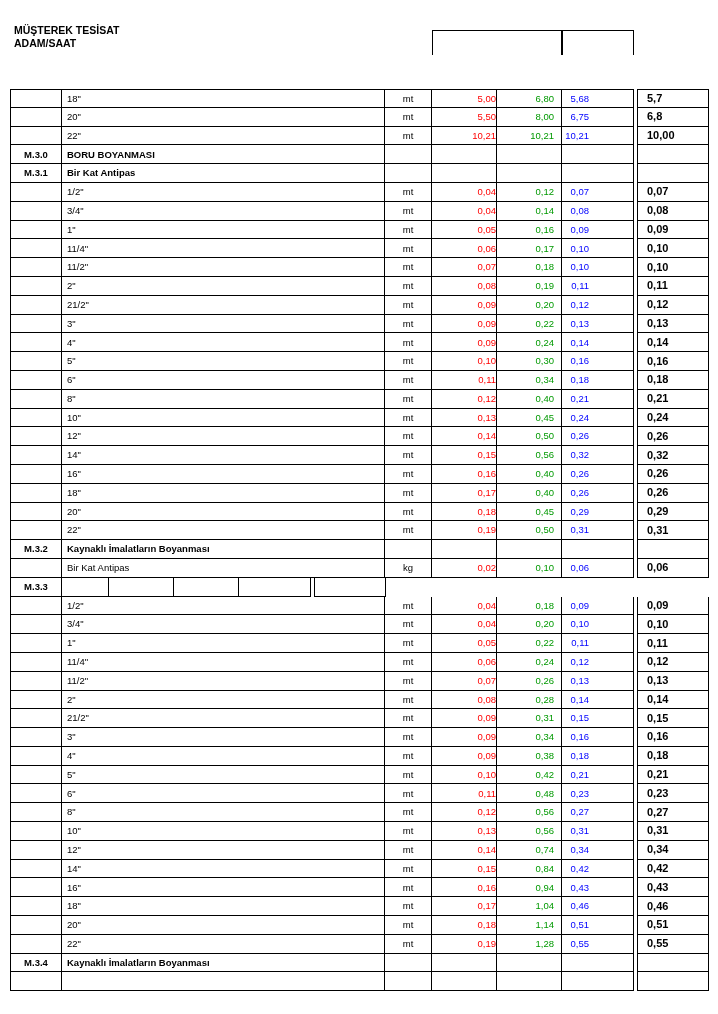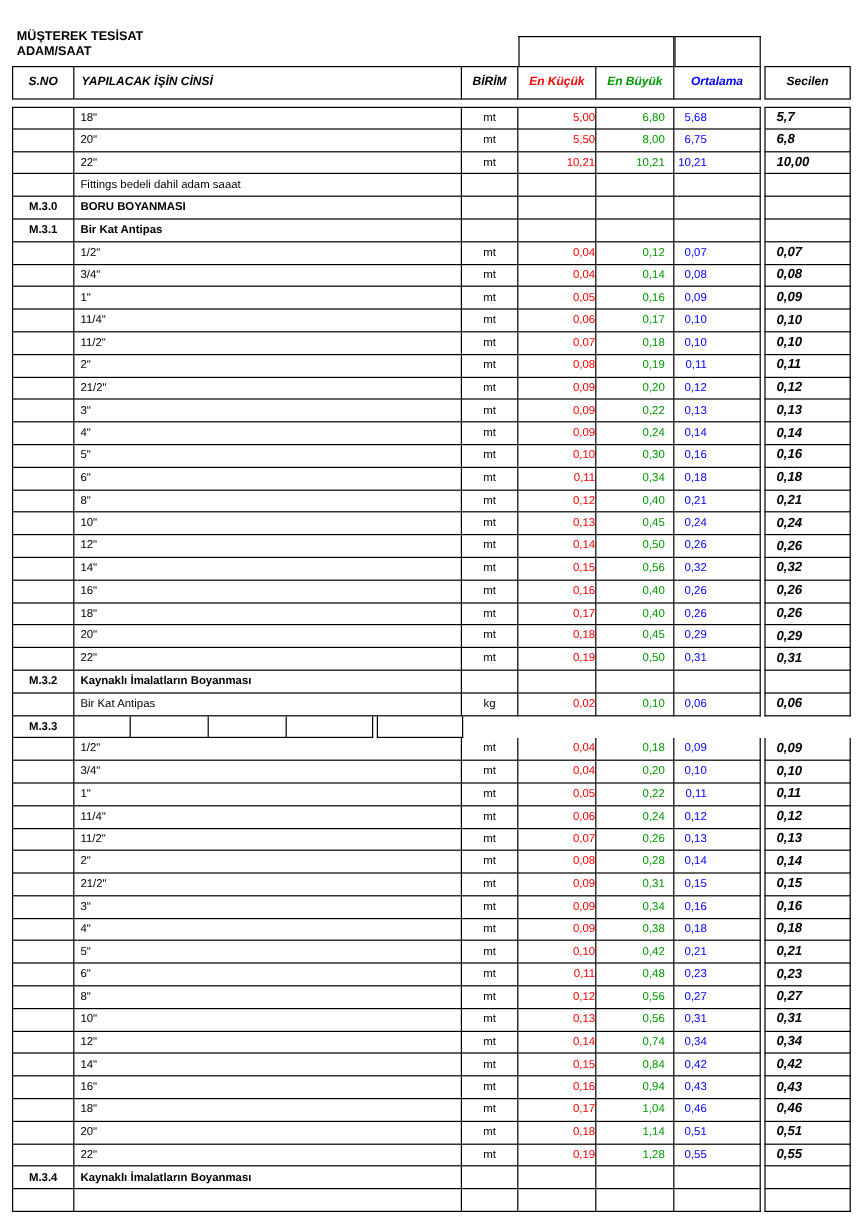--- a/index.html
+++ b/index.html
@@ -13,21 +13,21 @@
   .body{position:absolute;left:10px;top:89px;}
   .row{display:flex;height:18.8px;}
   .cell{display:flex;align-items:center;font-size:9.5px;line-height:1;white-space:nowrap;overflow:hidden;}
   .c-sno{width:52px;justify-content:center;border-left:1px solid #000;border-right:1px solid #000;}
   .c-work{width:323px;padding-left:5px;border-right:1px solid #000;}
   .c-unit{width:47px;justify-content:center;border-right:1px solid #000;}
   .c-min{width:65px;justify-content:flex-end;padding-right:0;border-right:1px solid #000;color:var(--col-min,#ff0000);}
   .c-max{width:65px;justify-content:flex-end;padding-right:7px;border-right:1px solid #000;color:var(--col-max,#009900);}
   .c-avg{width:72px;justify-content:flex-end;padding-right:44px;border-right:1px solid #000;color:var(--col-avg,#0000ff);}
   .c-gap{width:3px;}
-  .c-sel{width:72px;justify-content:flex-start;padding-left:9px;border-left:1px solid #000;border-right:1px solid #000;font-weight:bold;font-size:11px;color:var(--col-sel,#000000);font-style:italic;}
+  .c-sel{width:72px;justify-content:flex-start;padding-left:9px;border-left:1px solid #000;border-right:1px solid #000;font-weight:bold;font-size:11px;color:var(--col-sel,#000000);}
   .row .cell:not(.c-gap){border-bottom:1px solid #000;}
   .row:first-child .cell:not(.c-gap){border-top:1px solid #000;}
   .row.bold .cell{font-weight:bold;}
   .header-row .cell:not(.c-gap){border-top:1px solid #000;border-bottom:1px solid #000;font-weight:bold;font-style:italic;font-size:10px;}
   .header-row .c-work{padding-left:6px;}
   .header-row .c-min,.header-row .c-max,.header-row .c-avg{justify-content:center;padding-right:0;}
   .header-row .c-sel{justify-content:center;padding-left:0;font-size:10px;}
 </style>
 </head>
 <body>
@@ -35,30 +35,20 @@
 <div class="page">
 
   <div class="doc-title">
     <div>MÜŞTEREK TESİSAT</div>
     <div>ADAM/SAAT</div>
   </div>
 
   <div class="top-box box-minmax"></div>
   <div class="top-box box-avg"></div>
 
-  <div class="header-row">
-    <div class="cell c-sno">S.NO</div>
-    <div class="cell c-work">YAPILACAK İŞİN CİNSİ</div>
-    <div class="cell c-unit">BİRİM</div>
-    <div class="cell c-min">En Küçük</div>
-    <div class="cell c-max">En Büyük</div>
-    <div class="cell c-avg">Ortalama</div>
-    <div class="cell c-gap"></div>
-    <div class="cell c-sel">Secilen</div>
-  </div>
 
   <div class="body" id="table-body">
       <div class="row">
         <div class="cell c-sno"></div>
         <div class="cell c-work">18"</div>
         <div class="cell c-unit">mt</div>
         <div class="cell c-min">5,00</div>
         <div class="cell c-max">6,80</div>
         <div class="cell c-avg">5,68</div>
         <div class="cell c-gap"></div>
@@ -76,30 +66,20 @@
       </div>
       <div class="row">
         <div class="cell c-sno"></div>
         <div class="cell c-work">22"</div>
         <div class="cell c-unit">mt</div>
         <div class="cell c-min">10,21</div>
         <div class="cell c-max">10,21</div>
         <div class="cell c-avg">10,21</div>
         <div class="cell c-gap"></div>
         <div class="cell c-sel">10,00</div>
-      </div>
-      <div class="row">
-        <div class="cell c-sno"></div>
-        <div class="cell c-work">Fittings bedeli dahil adam saaat</div>
-        <div class="cell c-unit"></div>
-        <div class="cell c-min"></div>
-        <div class="cell c-max"></div>
-        <div class="cell c-avg"></div>
-        <div class="cell c-gap"></div>
-        <div class="cell c-sel"></div>
       </div>
       <div class="row bold">
         <div class="cell c-sno">M.3.0</div>
         <div class="cell c-work">BORU BOYANMASI</div>
         <div class="cell c-unit"></div>
         <div class="cell c-min"></div>
         <div class="cell c-max"></div>
         <div class="cell c-avg"></div>
         <div class="cell c-gap"></div>
         <div class="cell c-sel"></div>

